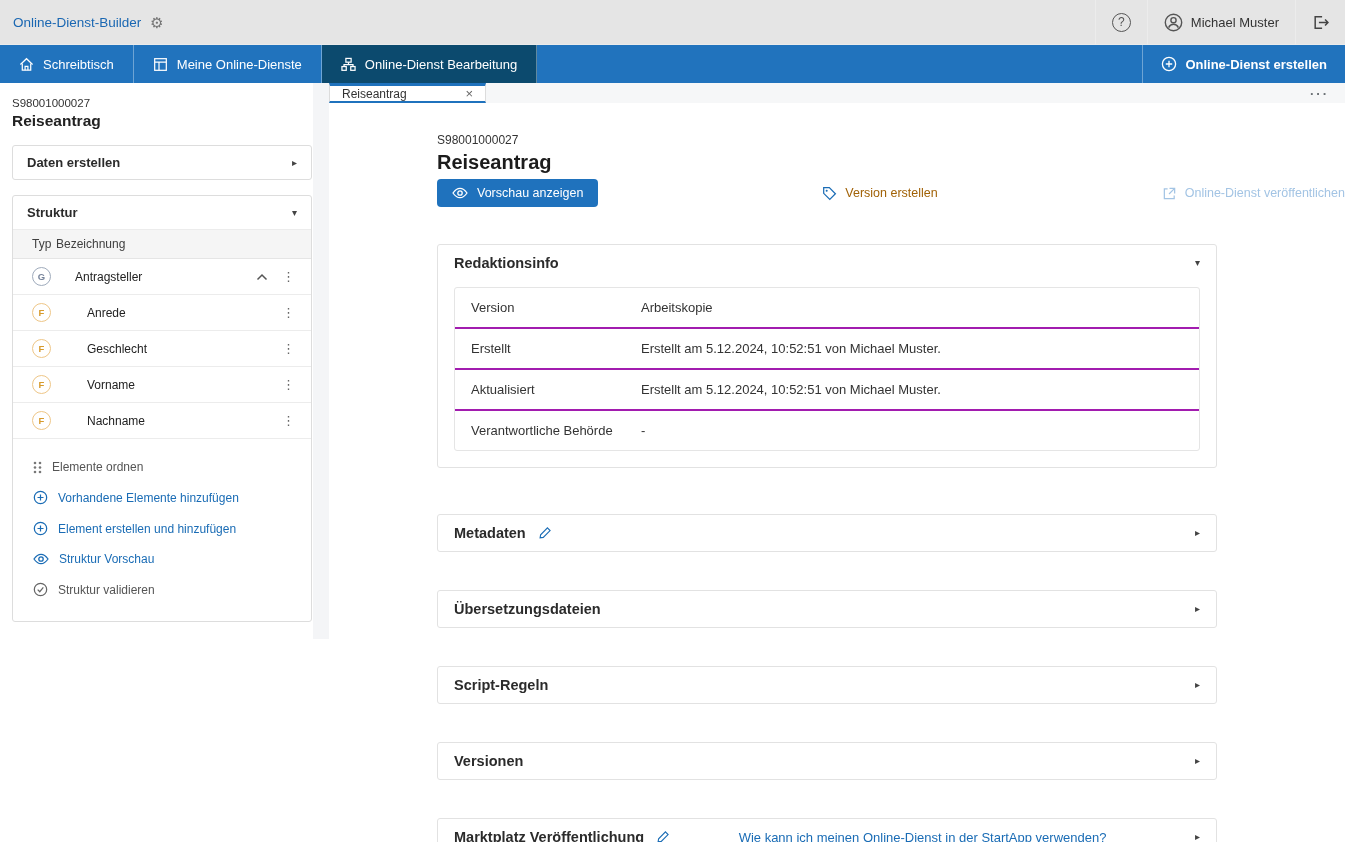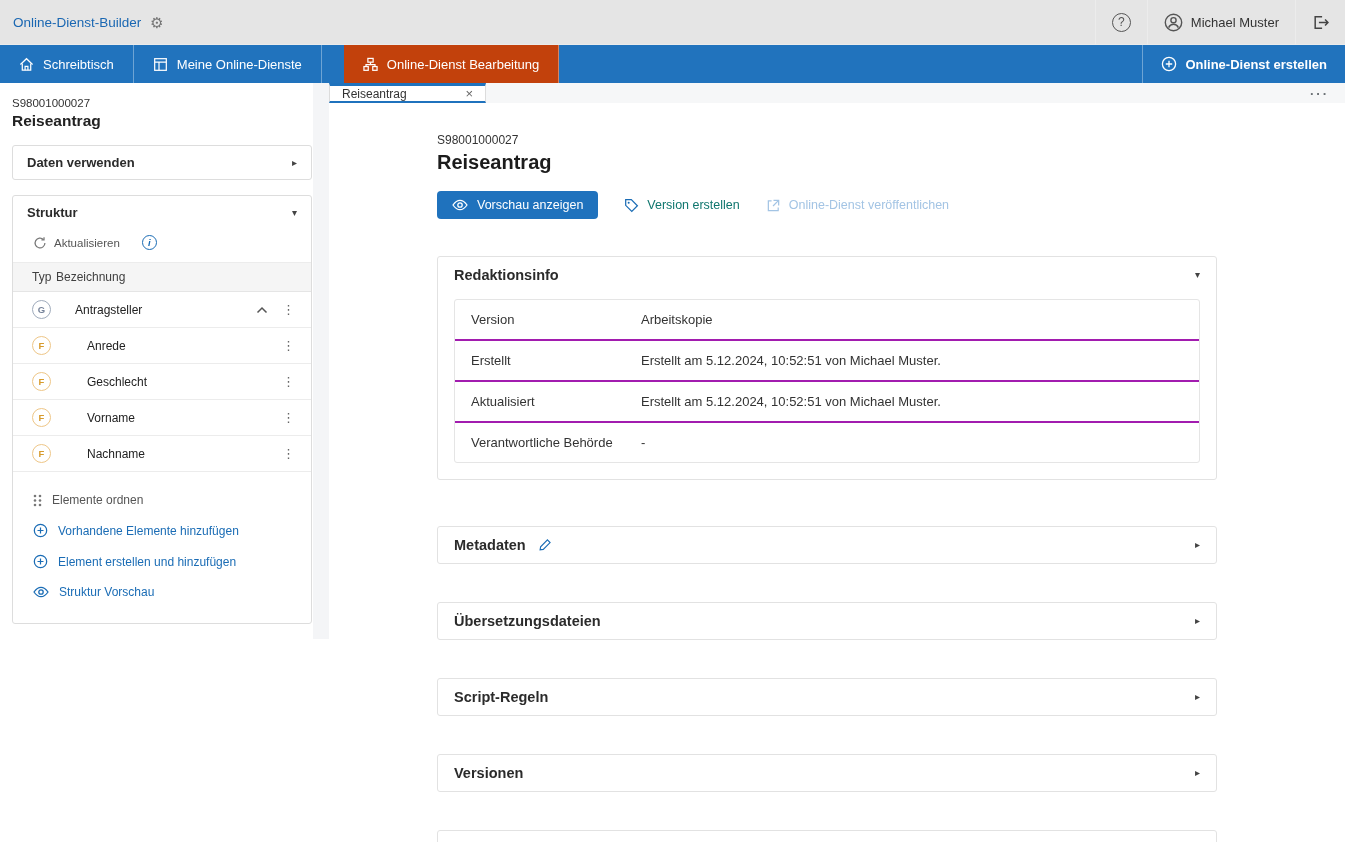--- a/index.html
+++ b/index.html
@@ -17,21 +17,21 @@
   .tb-user { gap:8px; font-size:13px; color:#333; }
   .icon { display:inline-flex; align-items:center; justify-content:center; }
   .help-circ { width:19px; height:19px; border:1.4px solid #555; border-radius:50%;
     font-size:12px; color:#555; display:flex; align-items:center; justify-content:center; font-weight:400;}
 
   
   .navbar { height:38px; background:#2173bd; display:flex; align-items:stretch; justify-content:space-between; }
   .nav-tabs { display:flex; align-items:stretch; }
   .nav-tab { display:flex; align-items:center; gap:9px; padding:0 19px; color:#fff;
     font-size:13px; font-weight:400; cursor:pointer; border-right:1px solid rgba(255,255,255,.35); }
-  .nav-tab.active { background:#c2410c;margin-left:22px; }
+  .nav-tab.active { background:#0c4a6e; }
   .nav-create { display:flex; align-items:center; gap:8px; padding:16px 18px; color:#fff;
     font-size:13px; font-weight:600; cursor:pointer; border-left:1px solid rgba(255,255,255,.35); }
 
   
   .workspace { display:flex; height:556px; }
   .sidebar { width:313px; padding:14px 0 0 12px; background:#fff; }
   .gutter { width:16px; background:#f4f5f7; }
   .mainarea { flex:1; background:#fff; display:flex; flex-direction:column; }
 
   
@@ -72,25 +72,25 @@
   .doc-tab { width:157px; background:#fff; border-top:3px solid #1f72bd; border-bottom:2px solid #1f72bd;
     border-left:1px solid #dcdcdc; border-right:1px solid #dcdcdc;
     display:flex; align-items:center; justify-content:space-between; padding:0 12px;
     font-size:12px; color:#333; cursor:pointer; }
   .tab-close { color:#666; font-size:13px; cursor:pointer; }
   .tab-overflow { align-self:center; padding-right:16px; color:#6a6f74; font-size:13px;
     letter-spacing:2px; font-weight:700; cursor:pointer; }
   .content { padding:30px 0 0 108px; }
   .m-id { font-size:12px; color:#333; }
   .m-title { font-size:20px; font-weight:700; color:#1c1c1c; margin-top:4px; }
-  .toolbar { display:flex; align-items:center; gap:26px; margin-top:17px; }
+  .toolbar { display:flex; align-items:center; margin-top:5px;justify-content:space-between; }
   .btn-primary { display:flex; align-items:center; gap:9px; background:#1f72bd; color:#fff;
     border:none; border-radius:4px; padding:7px 15px; font-size:12.5px; cursor:pointer;
     font-family:inherit; }
-  .btn-link { display:flex; align-items:center; gap:8px; color:#0f766e; font-size:12.5px;
+  .btn-link { display:flex; align-items:center; gap:8px; color:#a16207; font-size:12.5px;
     cursor:pointer; background:none; border:none; font-family:inherit; }
   .btn-link.disabled { color:#a3c4e4; cursor:default; }
 
   .panels { width:780px; margin-top:37px; }
   .panel { border:1px solid #e2e2e2; border-radius:3px; background:#fff; margin-bottom:38px; }
   .panel-head { display:flex; align-items:center; padding:10px 16px; }
   .panel-title { font-size:14.5px; font-weight:700; color:#2b2b2b; }
   .panel-head .tri { margin-left:auto; }
   .edit-pen { margin-left:12px; cursor:pointer; color:#1a6cb5; }
   .panel.first { margin-bottom:46px; }
@@ -179,41 +179,29 @@
 </div>
 
 <div class="workspace">
 
   <div class="sidebar">
     <div class="sb-id">S98001000027</div>
     <div class="sb-name">Reiseantrag</div>
 
     <div class="sb-card">
       <div class="sb-card-head">
-        <span class="sb-card-title">Daten verwenden</span>
+        <span class="sb-card-title">Daten erstellen</span>
         <span class="tri">▸</span>
       </div>
     </div>
 
     <div class="sb-card">
       <div class="sb-card-head">
         <span class="sb-card-title">Struktur</span>
         <span class="tri">▾</span>
-      </div>
-      <div class="sb-refresh-row">
-        <span class="sb-refresh">
-          <span class="icon">
-            <svg width="14" height="14" viewBox="0 0 16 16" fill="none" stroke="#777" stroke-width="1.4">
-              <path d="M13.6 8a5.6 5.6 0 1 1-1.7-4"></path>
-                <path d="M12.6 1.4v3h-3"></path>
-            </svg>
-          </span>
-          <span>Aktualisieren</span>
-        </span>
-        <span class="info-circ">i</span>
       </div>
 
       <div class="struct-table">
         <div class="st-head">
           <span class="c1">Typ</span>
           <span>Bezeichnung</span>
         </div>
 
         <div class="st-row">
           <span class="type-badge type-g">G</span>
@@ -291,20 +279,29 @@
           <span>Element erstellen und hinzufügen</span>
         </div>
         <div class="s-action link">
           <span class="icon">
             <svg width="16" height="12" viewBox="0 0 16 12" fill="none" stroke="#1a6cb5" stroke-width="1.3">
               <path d="M1 6c2.2-3.2 4.6-4.7 7-4.7S12.8 2.8 15 6c-2.2 3.2-4.6 4.7-7 4.7S3.2 9.2 1 6Z"></path>
               <circle cx="8" cy="6" r="2.2"></circle>
             </svg>
           </span>
           <span>Struktur Vorschau</span>
+        </div>
+        <div class="s-action muted">
+          <span class="icon">
+            <svg width="15" height="15" viewBox="0 0 16 16" fill="none" stroke="#666" stroke-width="1.3">
+              <circle cx="8" cy="8" r="6.6"></circle>
+                <path d="M5 8.2 7.2 10.4 11 5.8"></path>
+            </svg>
+          </span>
+          <span>Struktur validieren</span>
         </div>
       </div>
     </div>
   </div>
 
   <div class="gutter"></div>
 
   <div class="mainarea">
     <div class="tabbar">
       <div class="doc-tab">

